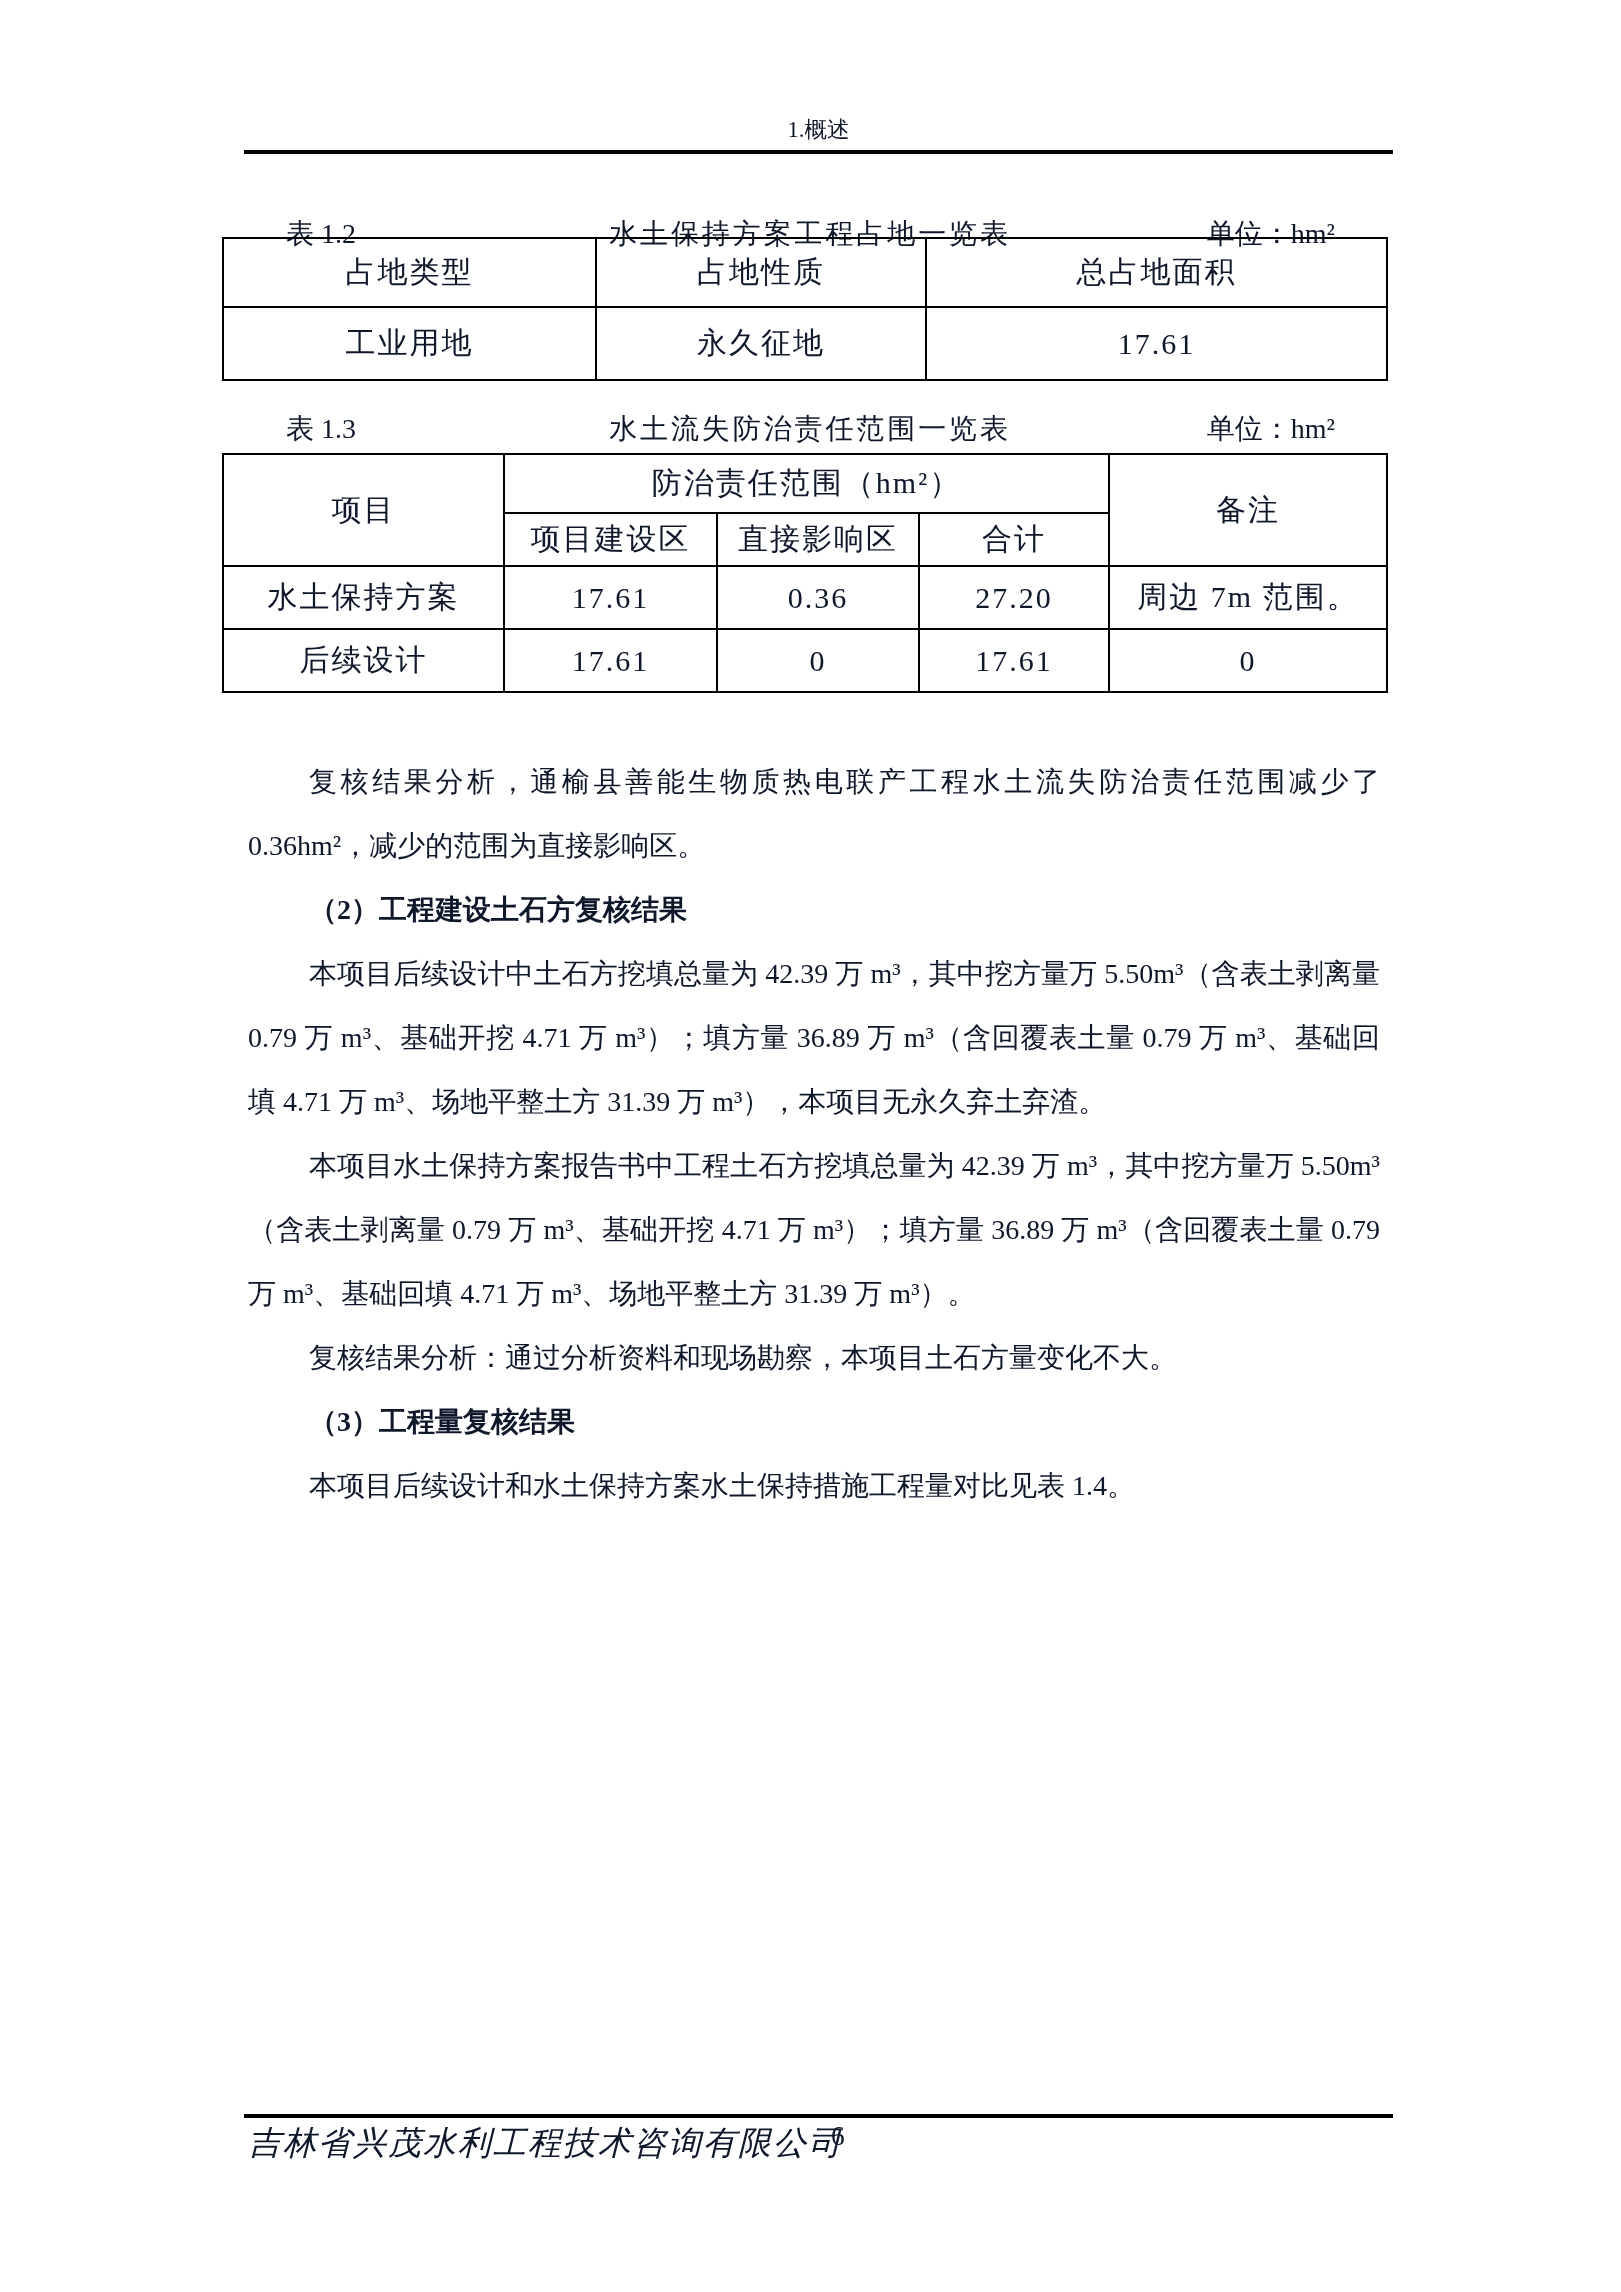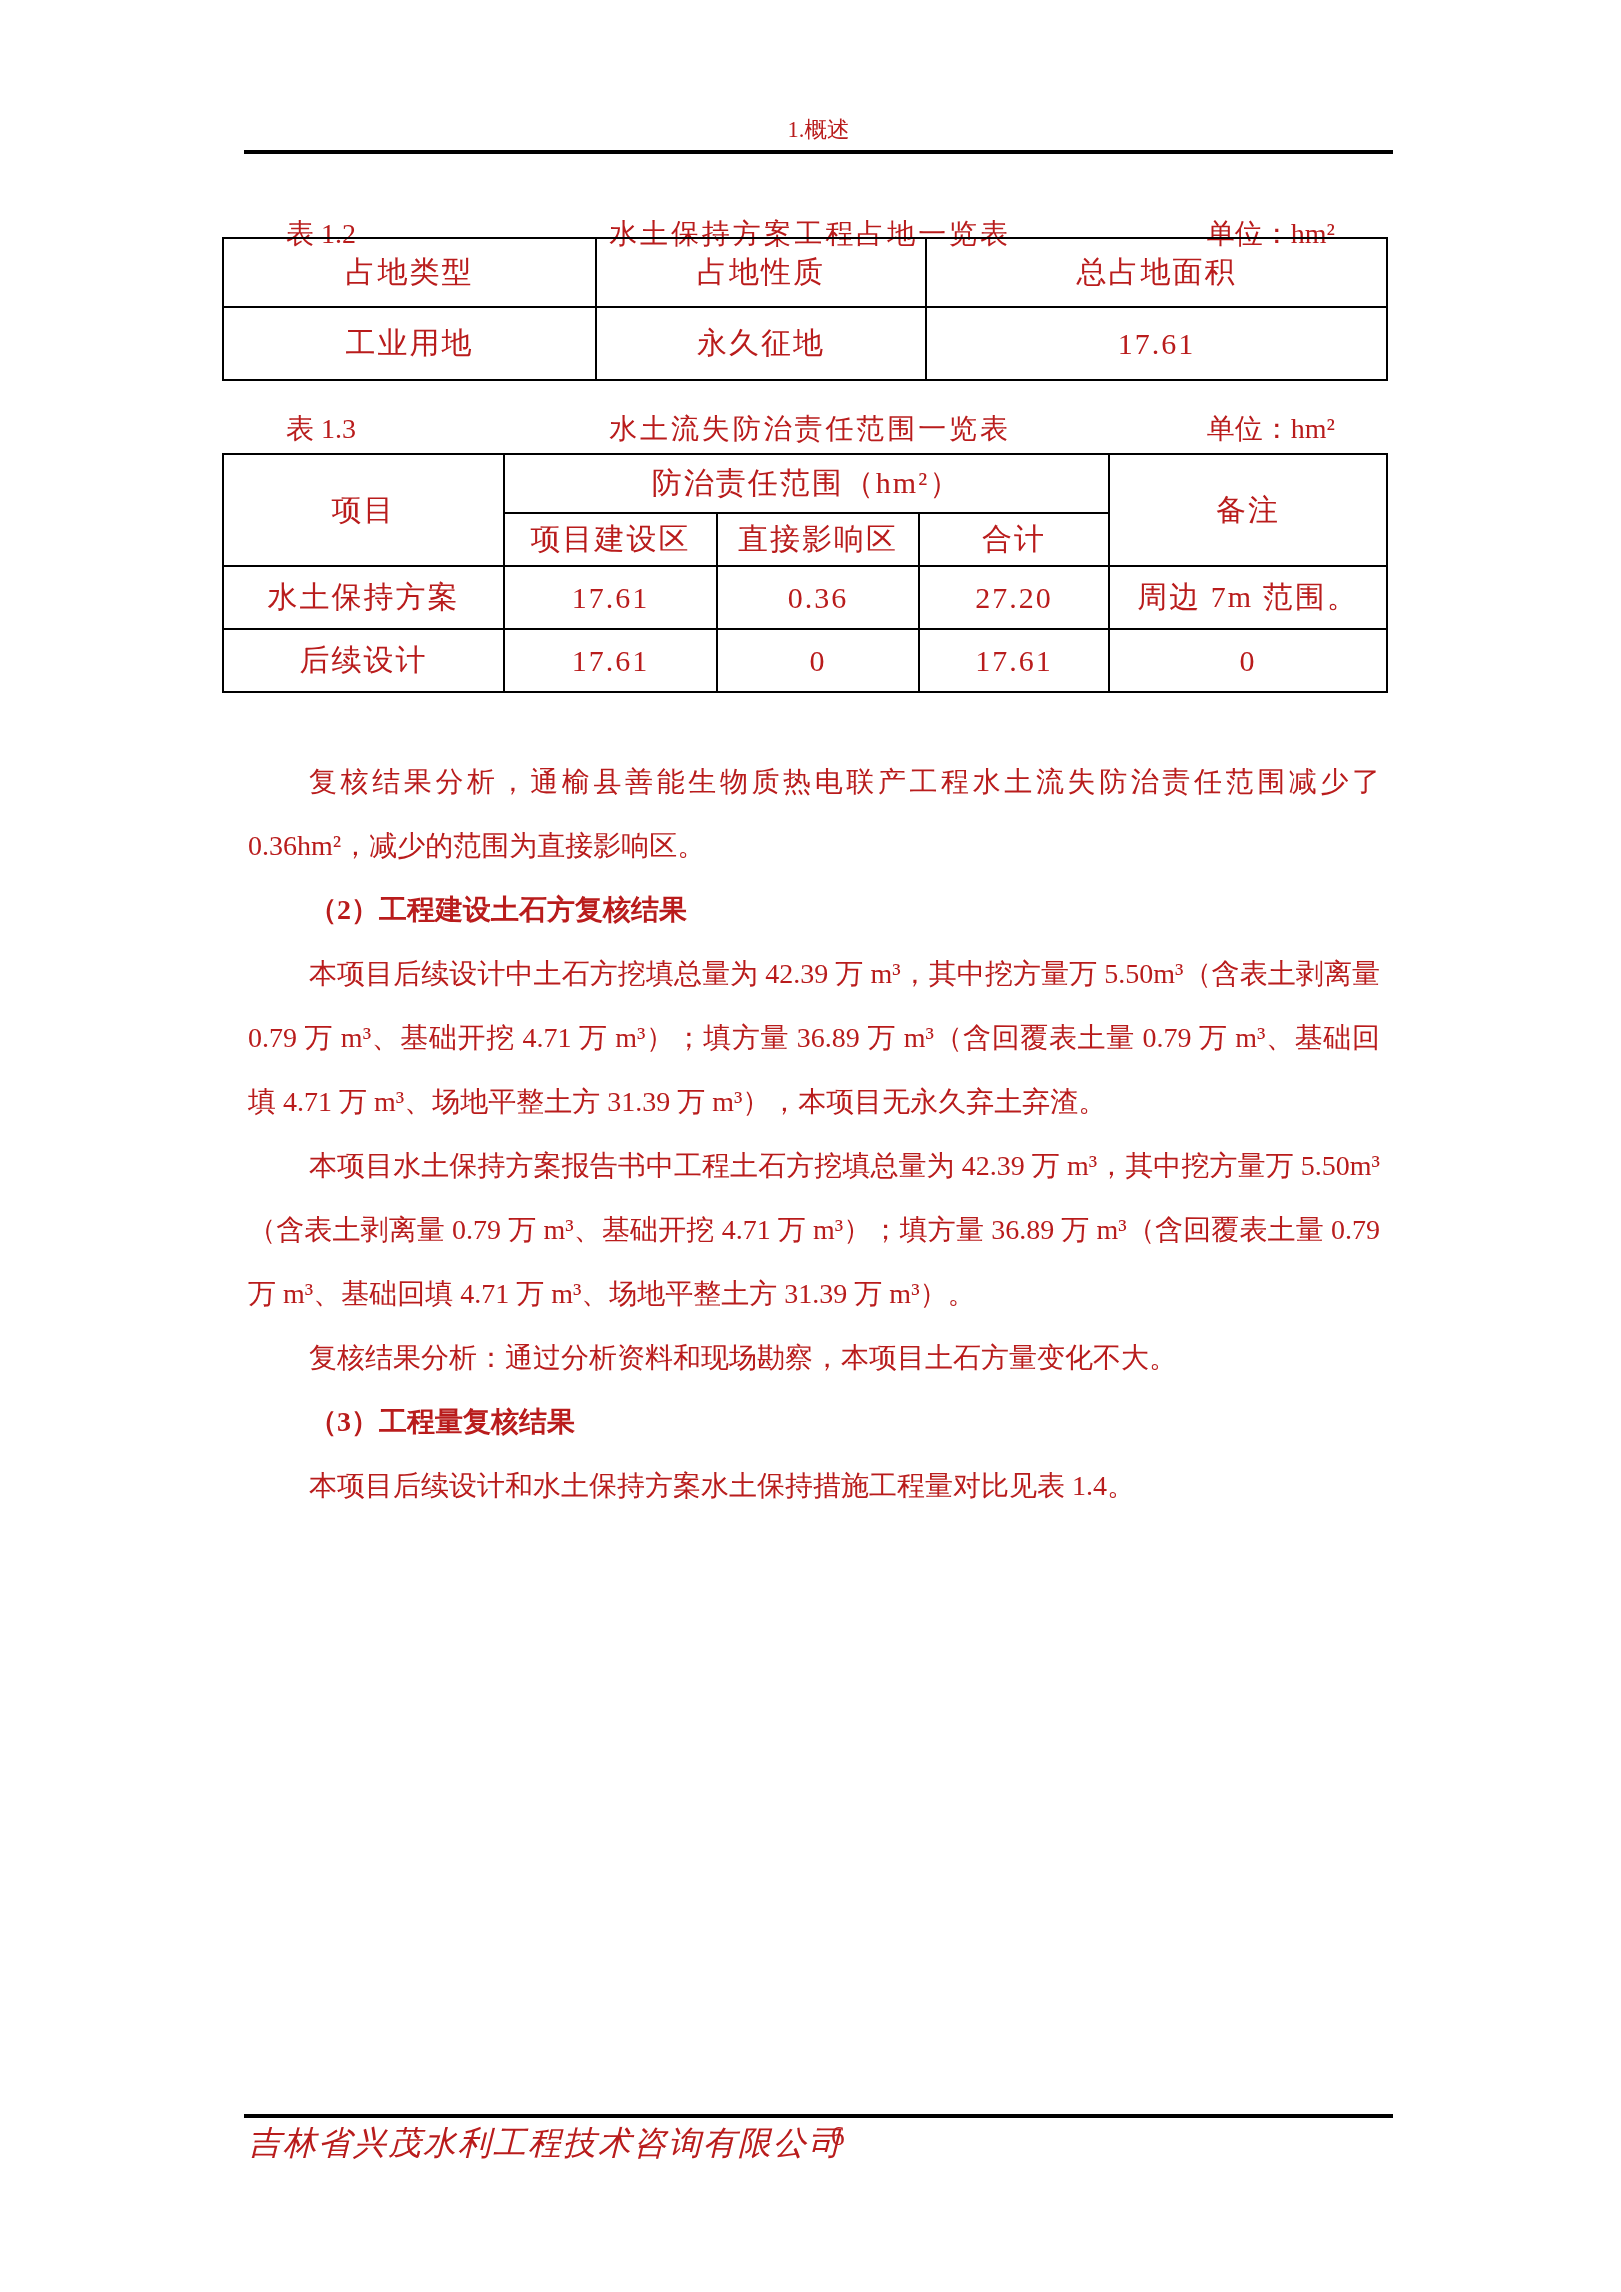--- a/index.html
+++ b/index.html
@@ -2,21 +2,21 @@
 <html><head>
 <meta charset="utf-8">
 <style>
   * { margin:0; padding:0; box-sizing:border-box; }
   html, body { background:#ffffff; }
   .page {
     position:relative;
     width:1621px;
     height:2293px;
     background:#ffffff;
-    color:#b91c1c;
+    color:#0f172a;
     font-family:"Liberation Serif","DejaVu Serif",serif;
     overflow:hidden;
   }
 
   
   .chapter {
     position:absolute; top:114px; left:244px; width:1149px;
     text-align:center; font-size:22.5px;
   }
   .header-rule {

